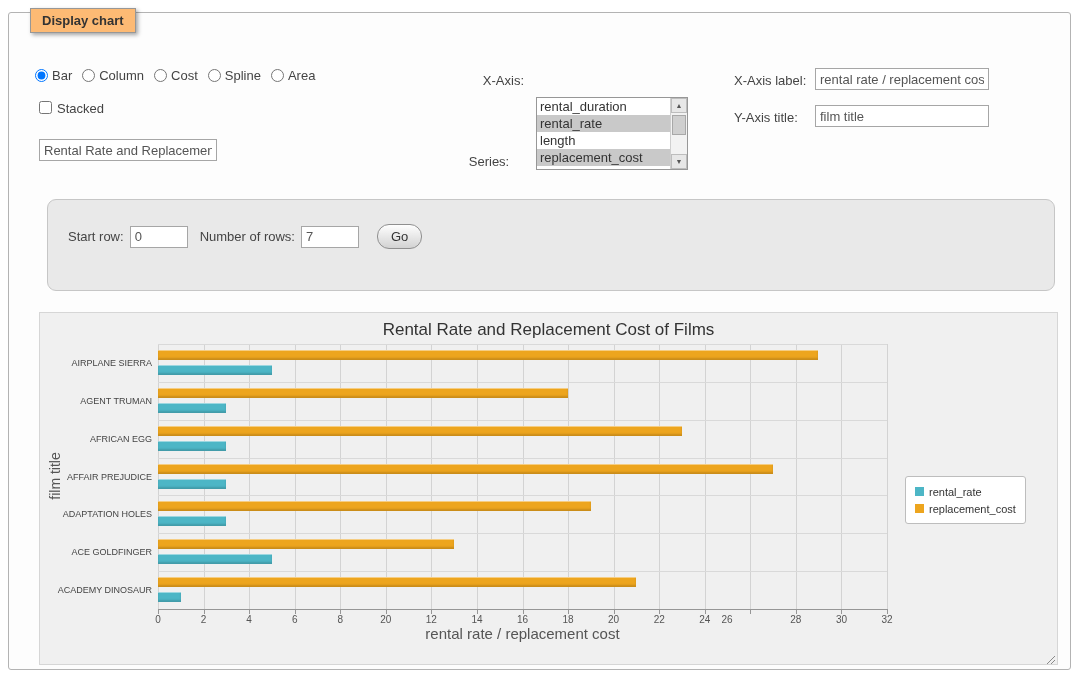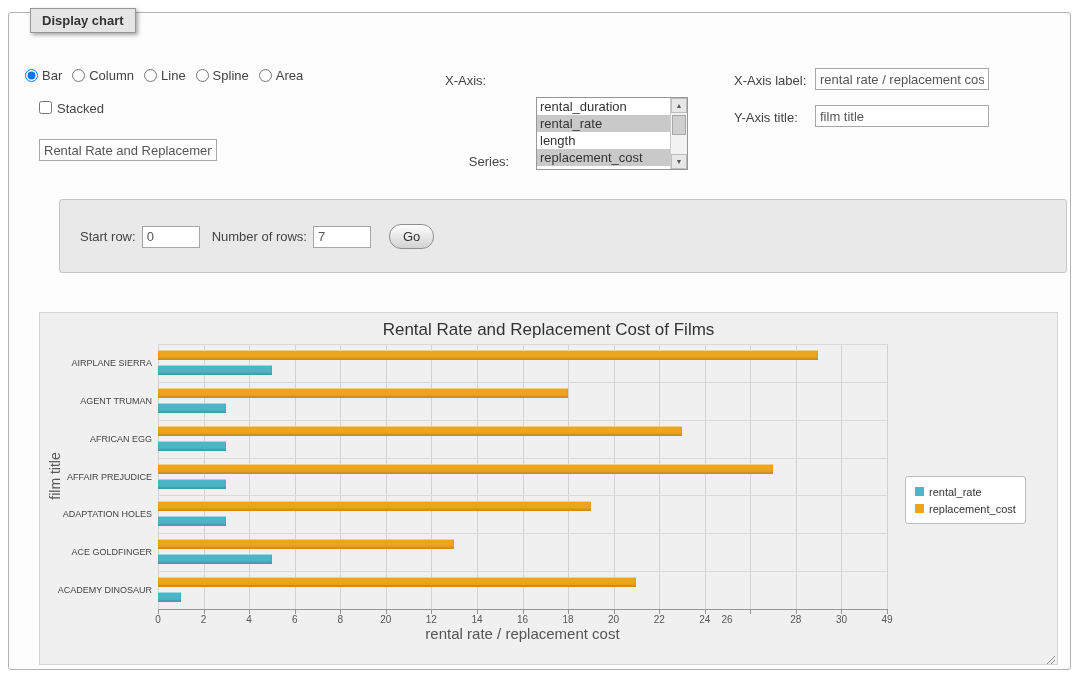--- a/index.html
+++ b/index.html
@@ -2,39 +2,39 @@
 <html><head>
 <meta charset="utf-8">
 <style>
   * { box-sizing: border-box; }
   html,body { margin:0; padding:0; background:#fff; }
   body { width:1081px; height:681px; font-family:"Liberation Sans", sans-serif; position:relative; overflow:hidden; }
 
   .fieldset-outer { position:absolute; left:8px; top:12px; width:1063px; height:658px;
     border:1px solid #b3b3b3; border-radius:3px; background:#fdfdfd; }
 
-  .legend-title { position:absolute; left:30px; top:8px; background:#e5e5e5; border:1px solid #979797;
+  .legend-title { position:absolute; left:30px; top:8px; background:#fdba74; border:1px solid #979797;
     padding:4px 11px; font-size:13px; font-weight:bold; color:#333; z-index:3;
     box-shadow:2px 2px 4px rgba(0,0,0,0.35); }
 
   .label { font-size:13px; color:#444; }
 
-  .radio-row { position:absolute; left:16px; top:55px; display:flex; align-items:center; }
+  .radio-row { position:absolute; left:26px; top:55px; display:flex; align-items:center; }
   .radio-opt { display:flex; align-items:center; margin-right:10px; font-size:13px; color:#444; }
   .radio-opt input { margin:0 4px 0 0; }
 
   .stacked-row { position:absolute; left:30px; top:88px; display:flex; align-items:flex-start; font-size:13px; color:#444; }
   .stacked-row input { margin:0 5px 0 0; }
 
   input[type="text"] { border:1px solid #a6a6a6; background:#fff; font-family:"Liberation Sans",sans-serif;
     font-size:13px; color:#555; padding:3px 4px; height:22px; }
 
   .title-input { position:absolute; left:30px; top:126px; width:178px; }
 
-  .lbl-xaxis  { position:absolute; left:436px; top:60px; width:100px; }
+  .lbl-xaxis  { position:absolute; left:415px; top:60px; width:100px; text-align:right; }
   .select-box { position:absolute; left:527px; top:55px; width:156px; height:24px; border:1px solid #979797;
     background:#fff; display:flex; align-items:center; font-size:13px; color:#333; cursor:default; }
   .select-value { flex:1; padding-left:5px; overflow:hidden; white-space:nowrap; }
   .select-arrow { width:18px; text-align:center; font-size:8px; color:#333; }
 
   .lbl-series { position:absolute; left:440px; top:141px; width:80px; text-align:center; }
   .listbox { position:absolute; left:527px; top:84px; width:152px; height:73px; border:1px solid #979797;
     background:#fff; display:flex; }
   .listbox-items { flex:1; overflow:hidden; }
   .list-item { font-size:13px; color:#333; padding:0 3px; height:17px; line-height:17px; white-space:nowrap; overflow:hidden; }
@@ -43,22 +43,22 @@
   .scroll-btn { height:15px; background:#e7e7e7; border:1px solid #bdbdbd; font-size:7px; color:#555;
     display:flex; align-items:center; justify-content:center; }
   .scroll-track { flex:1; position:relative; }
   .scroll-thumb { position:absolute; top:2px; left:1px; right:1px; height:20px; background:#cfcfcf; border:1px solid #a8a8a8; }
 
   .lbl-xlabel { position:absolute; left:725px; top:60px; }
   .input-xlabel { position:absolute; left:806px; top:55px; width:174px; }
   .lbl-ylabel { position:absolute; left:725px; top:97px; }
   .input-ylabel { position:absolute; left:806px; top:92px; width:174px; }
 
-  .fieldset-inner { position:absolute; left:50px; top:186px; width:1008px; height:74px;
-    background:#e9e9e9; border:1px solid #c6c6c6; border-radius:3px; }
+  .fieldset-inner { position:absolute; left:38px; top:186px; width:1008px; height:92px;
+    background:#e9e9e9; border:1px solid #c6c6c6; border-radius:9px; }
   .rows-controls { position:absolute; left:20px; top:24px; display:flex; align-items:center; font-size:13px; color:#444; }
   .rows-controls input { width:58px; margin:0 12px 0 6px; }
   .go-button { margin-left:6px; padding:4px 13px; font-family:"Liberation Sans",sans-serif; font-size:13px; color:#333;
     border:1px solid #8f8f8f; border-radius:12px; background:linear-gradient(#fefefe,#d2d2d2); cursor:pointer; }
 
   .chart-box { position:absolute; left:30px; top:299px; width:1019px; height:353px;
     background:#f0f0f0; border:1px solid #d6d6d6; }
   .chart-title { position:absolute; top:7px; left:0; width:100%; text-align:center; font-size:17px; color:#333; }
   .plot-area { position:absolute; left:118px; top:31px; width:729px; height:265px; }
   .vgrid { position:absolute; top:0; bottom:0; width:1px; background:#d3d3d3; }
@@ -89,21 +89,21 @@
     <label class="radio-opt">
       <input type="radio" name="chart-type" checked="" style="">
       <span>Bar</span>
     </label>
     <label class="radio-opt">
       <input type="radio" name="chart-type" style="">
       <span>Column</span>
     </label>
     <label class="radio-opt">
       <input type="radio" name="chart-type" style="">
-      <span>Line</span>
+      <span>Cost</span>
     </label>
     <label class="radio-opt">
       <input type="radio" name="chart-type" style="">
       <span>Spline</span>
     </label>
     <label class="radio-opt">
       <input type="radio" name="chart-type" style="">
       <span>Area</span>
     </label>
   </div>
@@ -236,21 +236,21 @@
       <div class="tick-label" style="left: 604.188px;">22</div>
       <div class="tick-mark" style="left: 664.75px;"></div>
       <div class="tick-label" style="left: 649.75px;">24</div>
       <div class="tick-mark" style="left: 710.312px;"></div>
       <div class="tick-label" style="left: 672px;">26</div>
       <div class="tick-mark" style="left: 755.875px;"></div>
       <div class="tick-label" style="left: 740.875px;">28</div>
       <div class="tick-mark" style="left: 801.438px;"></div>
       <div class="tick-label" style="left: 786.438px;">30</div>
       <div class="tick-mark" style="left: 847px;"></div>
-      <div class="tick-label" style="left: 832px;">49</div>
+      <div class="tick-label" style="left: 832px;">32</div>
       <div class="cat-label" style="top: 43.9286px;">AIRPLANE SIERRA</div>
       <div class="cat-label" style="top: 81.7857px;">AGENT TRUMAN</div>
       <div class="cat-label" style="top: 119.643px;">AFRICAN EGG</div>
       <div class="cat-label" style="top: 157.5px;">AFFAIR PREJUDICE</div>
       <div class="cat-label" style="top: 195.357px;">ADAPTATION HOLES</div>
       <div class="cat-label" style="top: 233.214px;">ACE GOLDFINGER</div>
       <div class="cat-label" style="top: 271.071px;">ACADEMY DINOSAUR</div>
     </div>
 
 </div>

